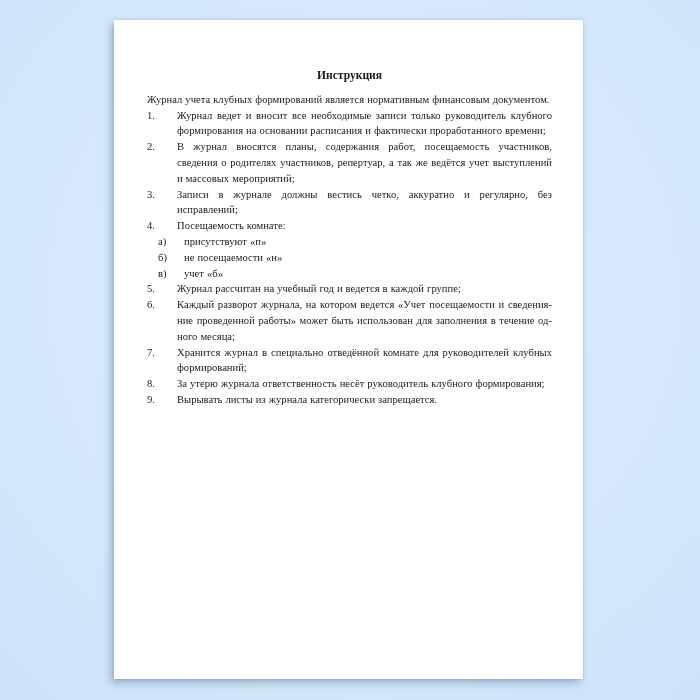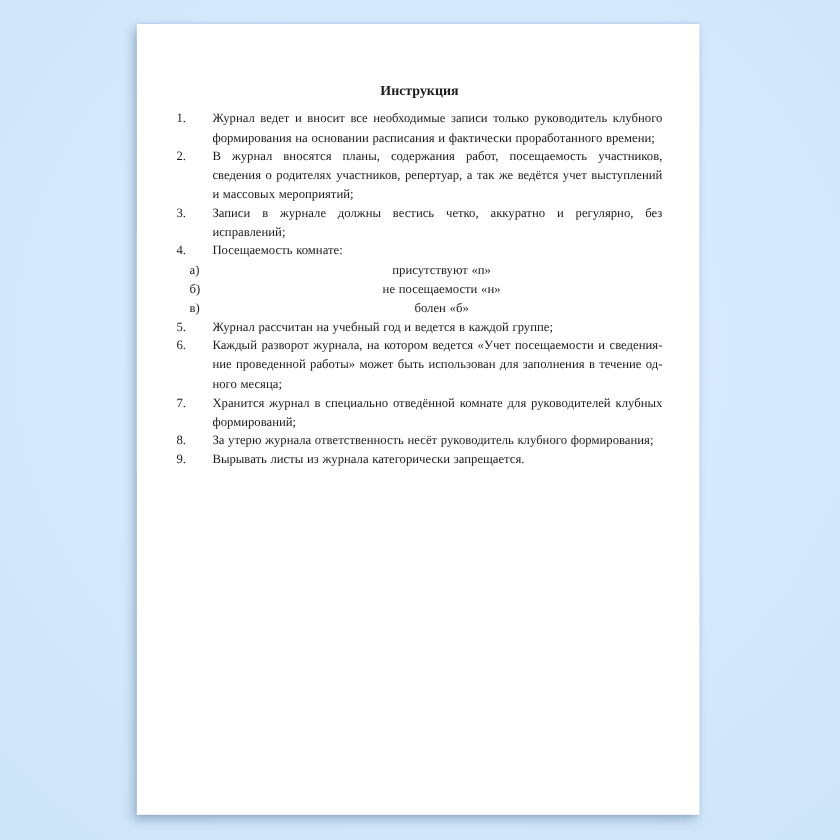--- a/index.html
+++ b/index.html
@@ -29,34 +29,35 @@
     word-spacing: 0.4px;
   }
   .heading { text-align: center; font-weight: bold; font-size: 11.6px; margin-bottom: 8px; }
   .heading div { line-height: 15.8px; }
   .intro { }
   .item { display: flex; }
   .item .num { flex: 0 0 30px; width: 30px; }
   .item .txt { flex: 1; text-align: justify; hyphens: manual; }
   .sub { display: flex; margin-left: 11px; }
   .sub .letter { flex: 0 0 26px; width: 26px; }
-  .sub .txt { flex: 1; text-align: center; }
+  .sub .txt { flex: 1; }
   .closing { }
 </style>
 </head>
 <body>
 
 <div class="bg">
   <div class="page">
     <div class="content">
 
       <div class="heading">
         <div>Инструкция</div>
       </div>
 
+      <div class="intro">Журнал учета клубных формирований является нормативным финансовым документом.</div>
 
       <div class="item">
         <span class="num">1.</span>
         <span class="txt">Журнал ведет и вносит все необходимые записи только руководитель клубного формирования на основании расписания и фактически проработанного времени;</span>
       </div>
 
       <div class="item">
         <span class="num">2.</span>
         <span class="txt">В журнал вносятся планы, содержания работ, посещаемость участников, сведения о родителях участников, репертуар, а так же ведётся учет выступлений и массо­вых мероприятий;</span>
       </div>
@@ -76,21 +77,21 @@
         <span class="txt">присутствуют «п»</span>
       </div>
 
       <div class="sub">
         <span class="letter">б)</span>
         <span class="txt">не посещаемости «н»</span>
       </div>
 
       <div class="sub">
         <span class="letter">в)</span>
-        <span class="txt">болен «б»</span>
+        <span class="txt">учет «б»</span>
       </div>
 
       <div class="item">
         <span class="num">5.</span>
         <span class="txt">Журнал рассчитан на учебный год и ведется в каждой группе;</span>
       </div>
 
       <div class="item">
         <span class="num">6.</span>
         <span class="txt">Каждый разворот журнала, на котором ведется «Учет посещаемости и сведения­ние проведенной работы» может быть использован для заполнения в течение од­ного месяца;</span>

